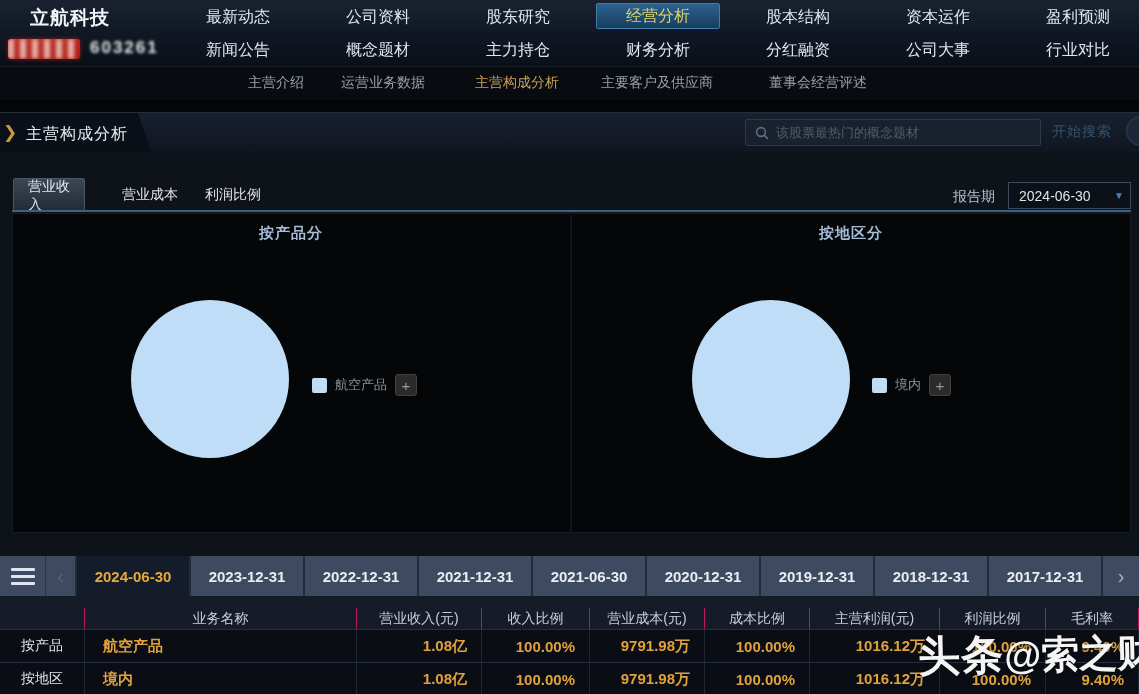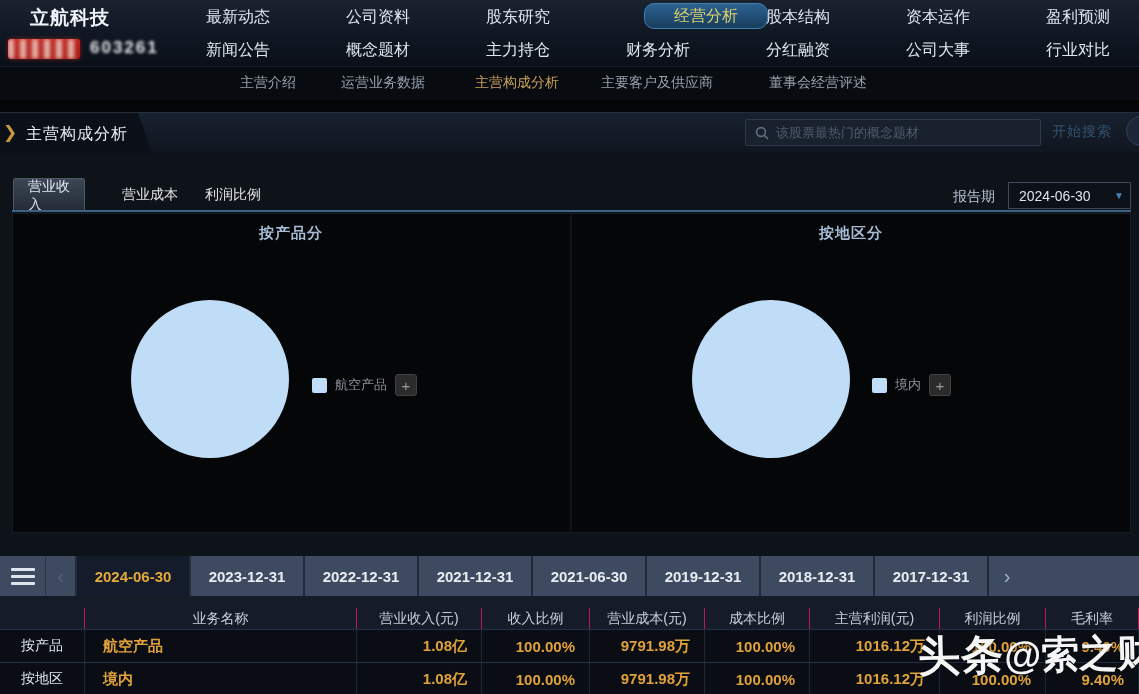--- a/index.html
+++ b/index.html
@@ -14,21 +14,21 @@
   .badge { left:8px; top:39px; width:72px; height:20px; border-radius:3px;
     background:linear-gradient(180deg,#d22a22,#a31613);
     box-shadow:0 0 4px rgba(210,40,30,.6); overflow:hidden; }
   .badge-blur { width:100%; height:100%; filter:blur(2px);
     background:repeating-linear-gradient(90deg,#f3dcd0 0 6px,#b01d18 6px 12px); opacity:.85; }
   .stockcode { left:90px; top:38px; font-size:17px; font-weight:bold; color:#e9e9e9;
     letter-spacing:2px; filter:blur(1.6px); }
   .nav-item { width:124px; height:26px; display:flex; align-items:center; justify-content:center;
     font-size:16px; color:#dfe6ee; cursor:pointer; }
   .nav-item.active { background:linear-gradient(180deg,#2b6191 0%,#173d5c 100%);
-    border:1px solid #3f7fae; border-radius:10px; color:#ddd06a;margin-left:48px; }
+    border:1px solid #3f7fae; border-radius:2px; color:#ddd06a; }
 
   
   .subnav { left:0; top:66px; width:1139px; height:34px; background:#080b10;
     border-top:1px solid #161e2a; }
   .subnav-item { top:7px; font-size:14px; color:#97a1ad; cursor:pointer; }
   .subnav-item.active { color:#c9a25c; }
   .blackstrip { left:0; top:100px; width:1139px; height:12px; background:#030507; }
 
   
   .sectionbar { left:0; top:112px; width:1139px; height:40px;
@@ -127,21 +127,21 @@
   <div class="abs nav-item" style="left:176px;top:37px;">新闻公告</div>
   <div class="abs nav-item" style="left:316px;top:37px;">概念题材</div>
   <div class="abs nav-item" style="left:456px;top:37px;">主力持仓</div>
   <div class="abs nav-item" style="left:596px;top:37px;">财务分析</div>
   <div class="abs nav-item" style="left:736px;top:37px;">分红融资</div>
   <div class="abs nav-item" style="left:876px;top:37px;">公司大事</div>
   <div class="abs nav-item" style="left:1016px;top:37px;">行业对比</div>
 </div>
 
 <div class="abs subnav">
-  <div class="abs subnav-item" style="left:240px;">主营介绍</div>
+  <div class="abs subnav-item" style="left:248px;">主营介绍</div>
   <div class="abs subnav-item" style="left:341px;">运营业务数据</div>
   <div class="abs subnav-item active" style="left:475px;">主营构成分析</div>
   <div class="abs subnav-item" style="left:601px;">主要客户及供应商</div>
   <div class="abs subnav-item" style="left:769px;">董事会经营评述</div>
 </div>
 <div class="abs blackstrip"></div>
 
 <div class="abs sectionbar">
   <div class="abs title-block"></div>
   <div class="abs bc-chev">❯</div>
@@ -189,20 +189,21 @@
       <i></i>
       <i></i>
       <i></i>
     </div>
   <div class="dchev">‹</div>
   <div class="dtab active">2024-06-30</div>
   <div class="dtab">2023-12-31</div>
   <div class="dtab">2022-12-31</div>
   <div class="dtab">2021-12-31</div>
   <div class="dtab">2021-06-30</div>
+  <div class="dtab">2020-12-31</div>
   <div class="dtab">2019-12-31</div>
   <div class="dtab">2018-12-31</div>
   <div class="dtab">2017-12-31</div>
   <div class="dchev right">›</div>
 </div>
 
 <div class="abs table">
   <div class="trow thead">
     <div></div>
     <div>业务名称</div>

